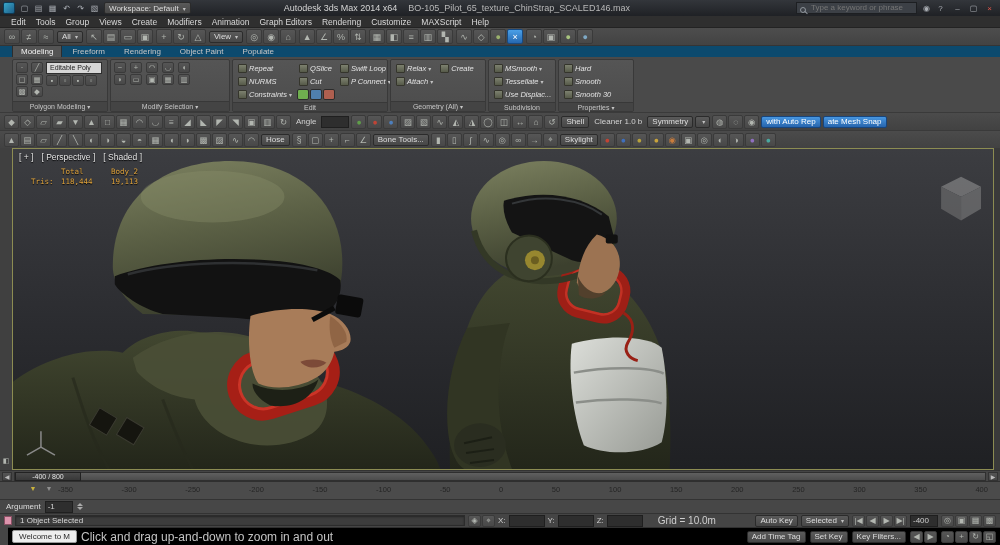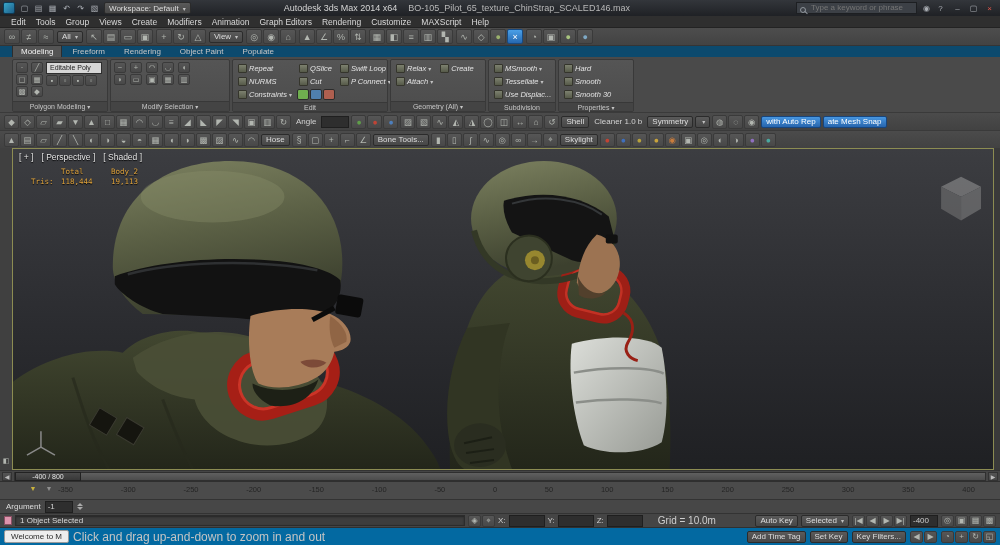--- a/index.html
+++ b/index.html
@@ -90,40 +90,40 @@
   
   .sliderrow{height:11px;background:#454545;display:flex;align-items:center;padding:0 2px;flex:none;border-top:1px solid #333;}
   .sbtn{width:10px;height:9px;font-size:6px;color:#bbb;display:inline-flex;align-items:center;justify-content:center;
         background:linear-gradient(#555,#464646);border:1px solid #333;}
   .slider-track{flex:1;height:9px;background:linear-gradient(#606060,#4c4c4c);border:1px solid #2f2f2f;position:relative;margin:0 2px;}
   .slider-handle{position:absolute;left:0;top:-1px;width:66px;height:9px;background:linear-gradient(#4a4a4a,#383838);
                  border:1px solid #222;color:#e2e2e2;font-size:7px;display:flex;align-items:center;justify-content:center;white-space:nowrap;}
   .rulerrow{height:18px;background:#4b4b4b;position:relative;flex:none;border-top:1px solid #2f2f2f;}
   .rmarkers{position:absolute;left:28px;top:1px;display:flex;gap:6px;}
   .rmarkers .ticon{width:10px;height:10px;background:none;border:none;font-size:7px;}
-  .ticks{position:absolute;left:58px;right:25px;top:3px;display:flex;justify-content:space-between;}
+  .ticks{position:absolute;left:58px;right:12px;top:3px;display:flex;justify-content:space-between;}
   .tick{font-size:7.5px;color:#252525;}
 
   
   .argrow{height:14px;background:#474747;border-top:1px solid #333;display:flex;align-items:center;gap:4px;padding:0 6px;flex:none;}
   .arglabel{font-size:8px;color:#ddd;}
   .spinner{display:inline-flex;flex-direction:column;gap:1px;}
   .spinner b{width:0;height:0;border:3px solid transparent;border-bottom-color:#aaa;display:block;}
   .spinner b.dn{border-bottom-color:transparent;border-top-color:#aaa;}
 
   .status1{height:14px;background:#454545;border-top:1px solid #333;display:flex;align-items:center;gap:3px;padding:0 4px;flex:none;}
   .mxs-chip{width:8px;height:9px;background:#dd94ad;border:1px solid #8a4f63;flex:none;}
   .selfield{width:450px;height:11px;background:#3d3d3d;border:1px solid #2c2c2c;box-shadow:inset 0 1px 2px rgba(0,0,0,.4);
             display:flex;align-items:center;padding:0 4px;font-size:8px;color:#d8d8d8;flex:none;white-space:nowrap;overflow:hidden;}
   .coordlabel{font-size:8px;color:#cfcfcf;}
   .status1 .ticon,.status2 .ticon{width:13px;height:12px;font-size:8px;}
   .gridtext{font-size:10px;color:#cfcfcf;white-space:nowrap;margin-left:12px;}
   .push{margin-left:auto;}
 
-  .status2{height:18px;background:#0369a1;display:flex;align-items:center;gap:4px;padding:0 4px;flex:none;border-top:1px solid #303030;}
+  .status2{height:18px;background:#000000;display:flex;align-items:center;gap:4px;padding:0 4px;flex:none;border-top:1px solid #303030;margin-left:8px;}
   .welcome{background:#ededed;color:#2b2b2b;border:1px solid #9a9a9a;border-radius:2px;height:13px;
            display:inline-flex;align-items:center;padding:0 6px;font-size:8px;flex:none;white-space:nowrap;}
   .prompt{font-size:12px;color:#c4c4c4;white-space:nowrap;}
 </style>
 </head>
 <body>
 
 <div id="app">
 
   <div class="titlebar">

